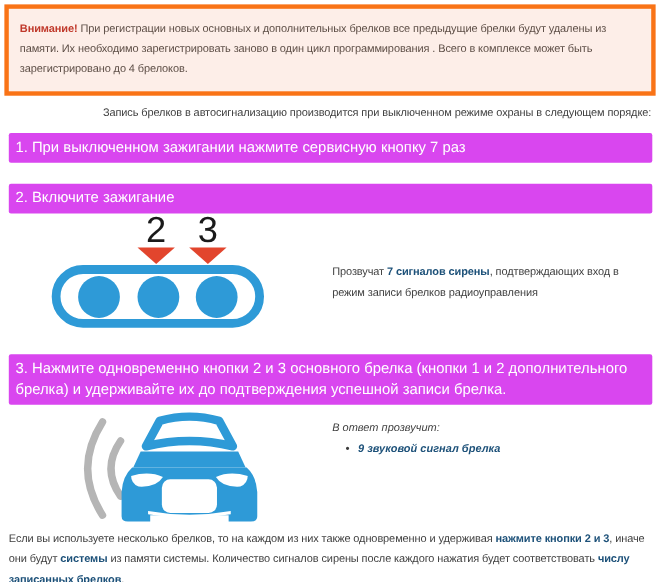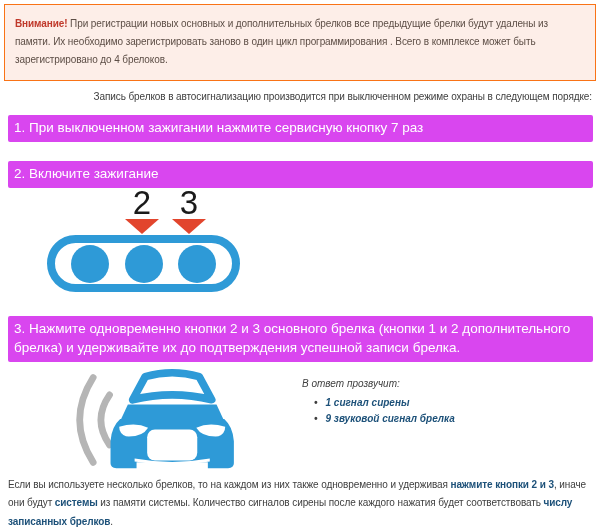--- a/index.html
+++ b/index.html
@@ -2,21 +2,21 @@
 <html><head>
 <meta charset="utf-8">
 <style>
   html,body{margin:0;padding:0;}
   body{
     width:600px;height:529px;overflow:hidden;background:#ffffff;
     font-family:"Liberation Sans",sans-serif;color:#404040;
   }
   
   .warning-box{
-    margin:4px 4px 0 4px;border:1px solid #f97316;background:#fdeee8;
+    margin:4px 4px 0 4px;border:4px solid #f97316;background:#fdeee8;
     padding:10px 10px 11px 10px;font-size:10px;line-height:1.8;color:#5d4e46;
     letter-spacing:-0.1px;
   }
   .warning-label{color:#c0392b;font-weight:bold;}
   
   .intro{margin:10px 8px 13px 16px;font-size:10px;letter-spacing:-0.1px;text-align:right;}
   
   .step-bar{
     margin:0 7px 0 8px;background:#d946ef;color:#ffffff;
     font-size:13.5px;line-height:1.35;padding:4px 8px 5px 6px;border-radius:2px;
@@ -78,20 +78,23 @@
     <span class="fob-num n2">2</span>
     <span class="fob-num n3">3</span>
     <div class="arrow-down a2"></div>
     <div class="arrow-down a3"></div>
     <div class="fob-body">
       <span class="fob-btn"></span>
       <span class="fob-btn"></span>
       <span class="fob-btn"></span>
     </div>
   </div>
+  <p class="note">
+    <span>Прозвучат </span><span class="bold-blue">7 сигналов сирены</span><span>, подтверждающих вход в режим записи брелков радиоуправления</span>
+  </p>
 </div>
 
 <div class="step-bar" id="bar3">3. Нажмите одновременно кнопки 2 и 3 основного брелка (кнопки 1 и 2 дополнительного брелка) и удерживайте их до подтверждения успешной записи брелка.</div>
 
 <div class="figure-row car-row">
   <div class="car-figure">
     <svg viewBox="0 0 180 110" width="186" height="106">
       <g fill="none" stroke="#b5b5b5" stroke-width="7" stroke-linecap="round">
         <path d="M30,12 Q2,56 30,100"></path>
         <path d="M47,30 Q29,56 47,82"></path>
@@ -103,21 +106,20 @@
         <path d="M57,63 Q74,58 87,64 Q81,74 64,73 Q57,70 57,63 Z" fill="#ffffff"></path>
         <path d="M167,63 Q150,58 137,64 Q143,74 160,73 Q167,70 167,63 Z" fill="#ffffff"></path>
         <rect x="86" y="66" width="52" height="32" rx="8" fill="#ffffff"></rect>
         <path d="M73,96 Q112,103 151,96 L151,99 Q112,106 73,99 Z" fill="#ffffff"></path>
       </g>
     </svg>
   </div>
   <div class="response">
     <p class="response-label">В ответ прозвучит:</p>
     <ul class="response-list">
-      <li>1 сигнал сирены</li>
       <li>9 звуковой сигнал брелка</li>
     </ul>
   </div>
 </div>
 
 <p class="paragraph">
   <span>Если вы используете несколько брелков, то на каждом из них также одновременно и удерживая </span><span class="bold-blue">нажмите кнопки 2 и 3</span><span>, иначе они будут </span><span class="bold-blue">системы</span><span> из памяти системы. Количество сигналов сирены после каждого нажатия будет соответствовать </span><span class="bold-blue">числу записанных брелков</span><span>.</span>
 </p>
 
 </body></html>

